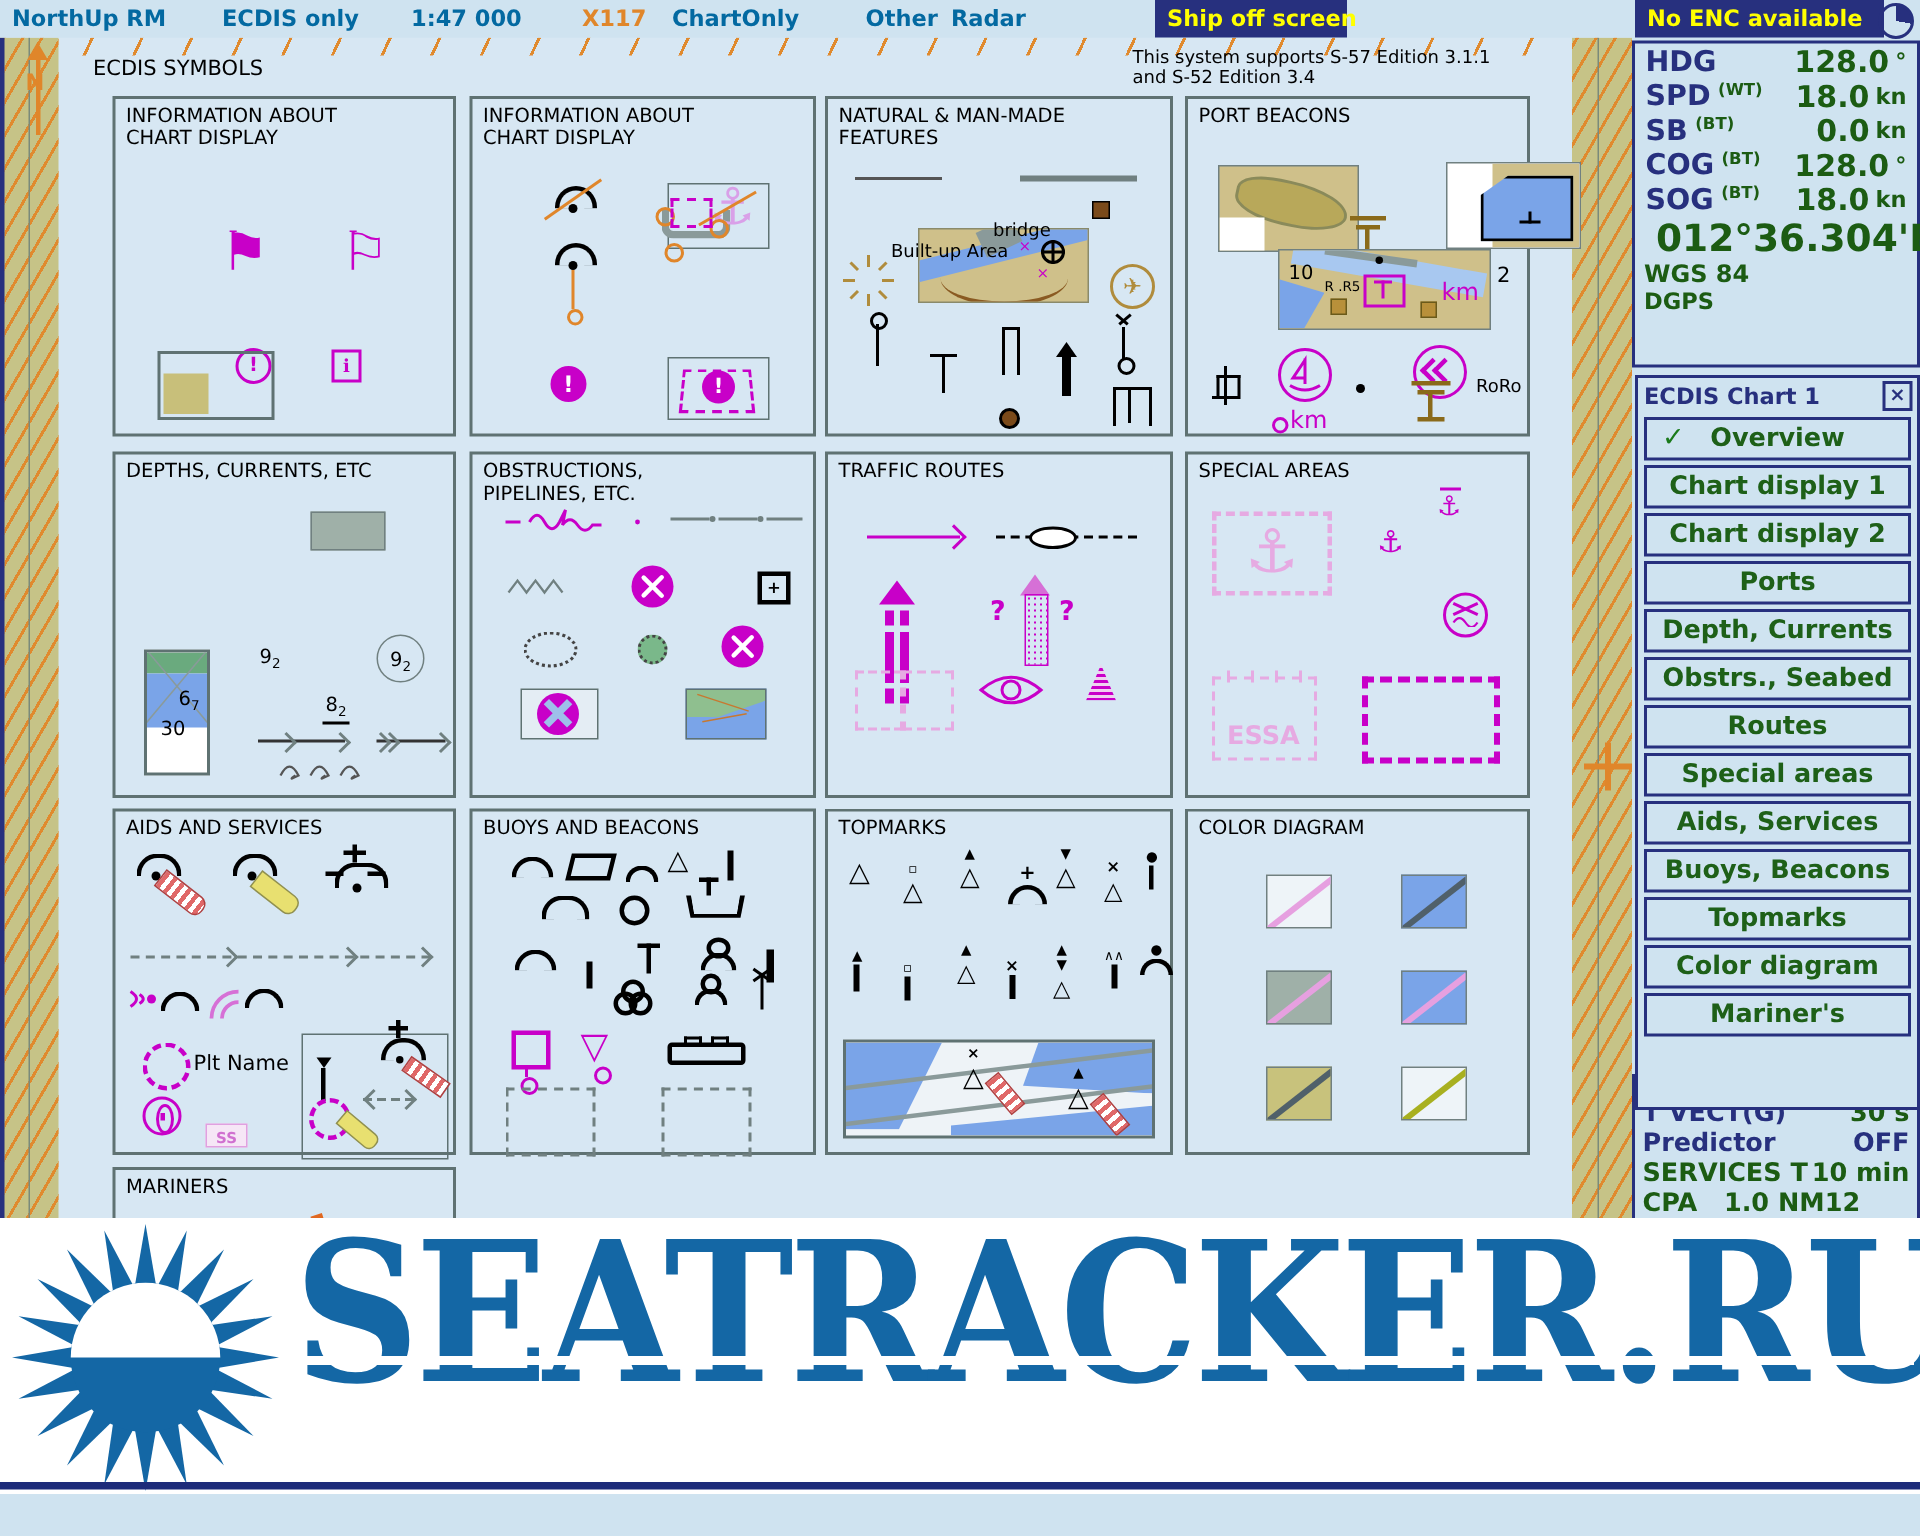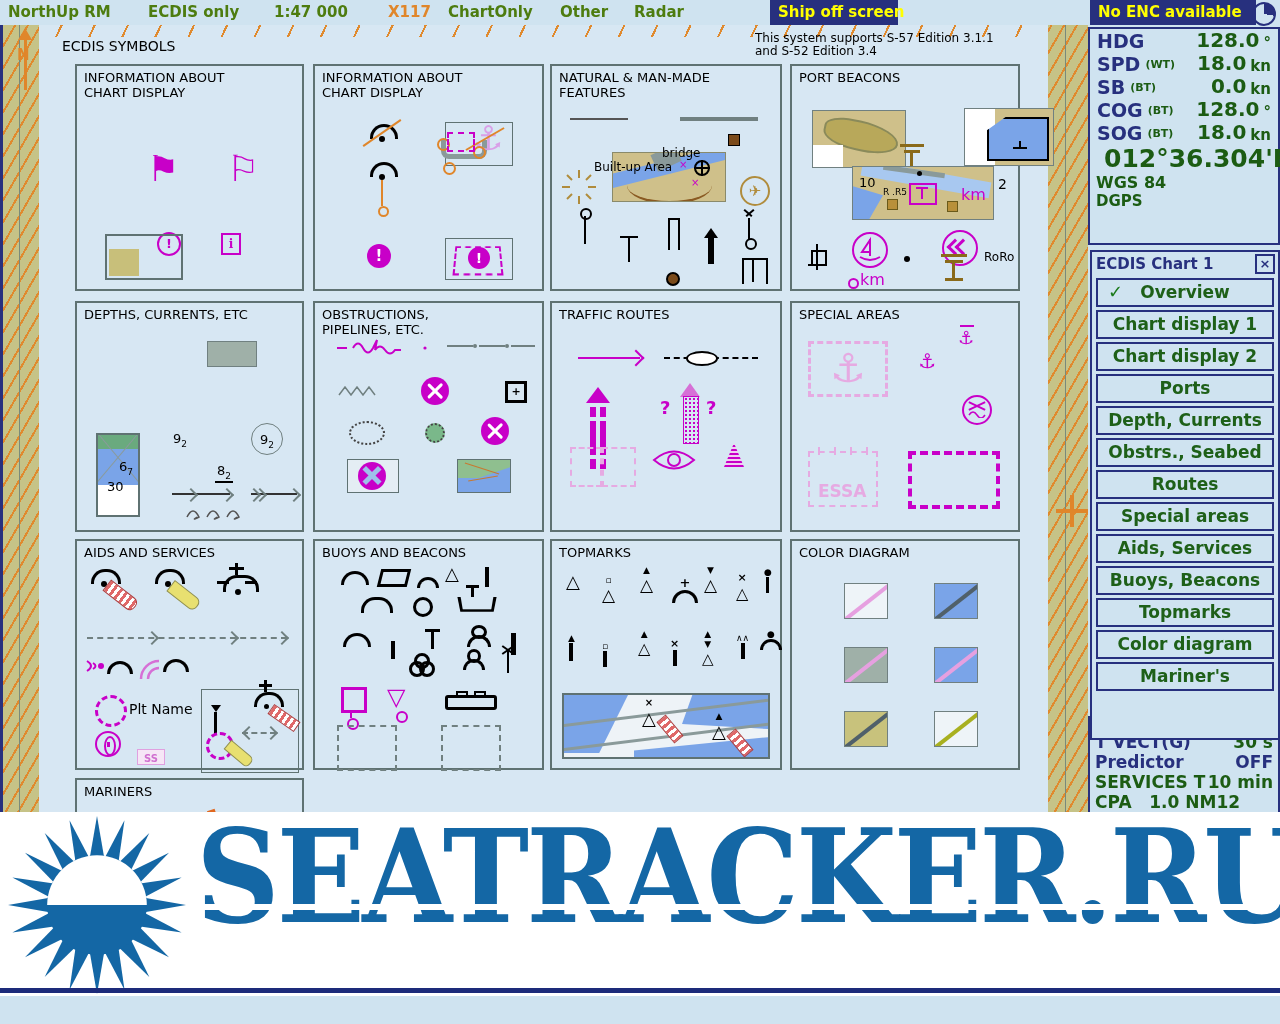--- a/index.html
+++ b/index.html
@@ -1,21 +1,21 @@
 <!DOCTYPE html>
 <html><head>
 <meta charset="utf-8">
 <style>
   html,body{margin:0;padding:0;background:#888;}
   #screen{position:relative;width:1280px;height:1024px;overflow:hidden;
           font-family:"DejaVu Sans",sans-serif;background:#cfe3f0;}
   .a{position:absolute;}
   
   #topbar{position:absolute;left:0;top:0;width:1280px;height:25px;background:#cfe3f0;z-index:6;}
-  .tb{position:absolute;top:3px;font-size:15px;font-weight:bold;color:#4d7c0f;white-space:nowrap;}
+  .tb{position:absolute;top:3px;font-size:15px;font-weight:bold;color:#0369a1;white-space:nowrap;}
   .tb-alert{background:#27307e;color:#ffff00;padding:2px 8px;top:0;height:21px;line-height:21px;}
   
   #chart{position:absolute;left:0;top:25px;width:1088px;height:815px;background:#d7e7f3;overflow:hidden;}
   .hstrip{background:#c6c387;
     background-image:repeating-linear-gradient(300deg,rgba(0,0,0,0) 0 9px,#e08a2e 9px 11px);}
   .panel{position:absolute;border:2px solid #5f7272;background:#d7e7f3;overflow:visible;}
   .ptitle{position:absolute;left:7px;top:4px;font-size:13px;line-height:15px;color:#000;}
   .sym{position:absolute;}
   .dome{border:3px solid #000;border-bottom:none;border-radius:14px 14px 0 0;}
   .bar{background:#000;}
@@ -23,21 +23,21 @@
   .cxbadge i,.cxbadge b{position:absolute;left:50%;top:50%;width:70%;height:3px;background:#fff;border-radius:2px;}
   .cxbadge i{transform:translate(-50%,-50%) rotate(45deg);}
   .cxbadge b{transform:translate(-50%,-50%) rotate(-45deg);}
   .chev{width:8px;height:8px;border-top:2px solid #708080;border-right:2px solid #708080;transform:rotate(45deg);}
   .swatch{position:absolute;width:42px;height:34px;border:1px solid #708080;overflow:hidden;}
   .swatch div{position:absolute;left:-15%;top:50%;width:130%;height:4px;transform:rotate(-38deg);}
   .snd{font-size:13px;color:#000;}
   .snd sub{font-size:9px;}
   
   .sb-panel{position:absolute;border:2px solid #27307e;background:#cfe3f0;}
-  .navrow{display:flex;align-items:flex-end;padding:0 7px;height:23px;}
+  .navrow{display:flex;align-items:center;padding:0 7px;height:23px;}
   .nl{font-size:19px;font-weight:bold;color:#27307e;}
   .nq{font-size:11px;font-weight:bold;color:#1c5c13;margin-left:5px;transform:translateY(-4px);}
   .nv{margin-left:auto;font-size:20px;font-weight:bold;color:#1c5c13;}
   .nu{font-size:15px;font-weight:bold;color:#1c5c13;margin-left:4px;}
   .mbtn{margin:3px 4px;border:2px solid #27307e;background:#cfe3f0;color:#1e6018;
         font-size:17px;font-weight:bold;text-align:center;position:relative;
         display:flex;flex-direction:column;justify-content:center;height:25px;line-height:21px;}
   .trow{display:flex;padding:0 5px;font-size:17px;font-weight:bold;line-height:20px;}
   .c-nv{color:#27307e;} .c-gr{color:#1c5c13;}
   .trow .rv{margin-left:auto;}
@@ -52,21 +52,21 @@
 <body>
 
 <div id="screen">
 
   <div id="topbar">
     <span class="tb" style="left:8px">NorthUp RM</span>
     <span class="tb" style="left:148px">ECDIS only</span>
     <span class="tb" style="left:274px">1:47 000</span>
     <span class="tb" style="left:388px;color:#e0862a">X117</span>
     <span class="tb" style="left:448px">ChartOnly</span>
-    <span class="tb" style="left:560px">Other</span>
+    <span class="tb" style="left:577px">Other</span>
     <span class="tb" style="left:634px">Radar</span>
     <span class="tb tb-alert" style="left:770px;width:112px;text-align:center">Ship off screen</span>
     <span class="tb tb-alert" style="left:1090px;width:150px;text-align:left">No ENC available</span>
     <span class="a" style="left:1252px;top:2px;width:20px;height:20px;border:2px solid #27307e;border-radius:50%;background:conic-gradient(#27307e 0 100deg,transparent 100deg 360deg)"></span>
   </div>
 
   <div id="chart">
 
     <div class="a hstrip" style="left:0;top:0;width:36px;height:815px;border-left:3px solid #27307e">
       <div class="a" style="left:16px;top:0;width:1px;height:815px;background:#7a8a7a"></div>

